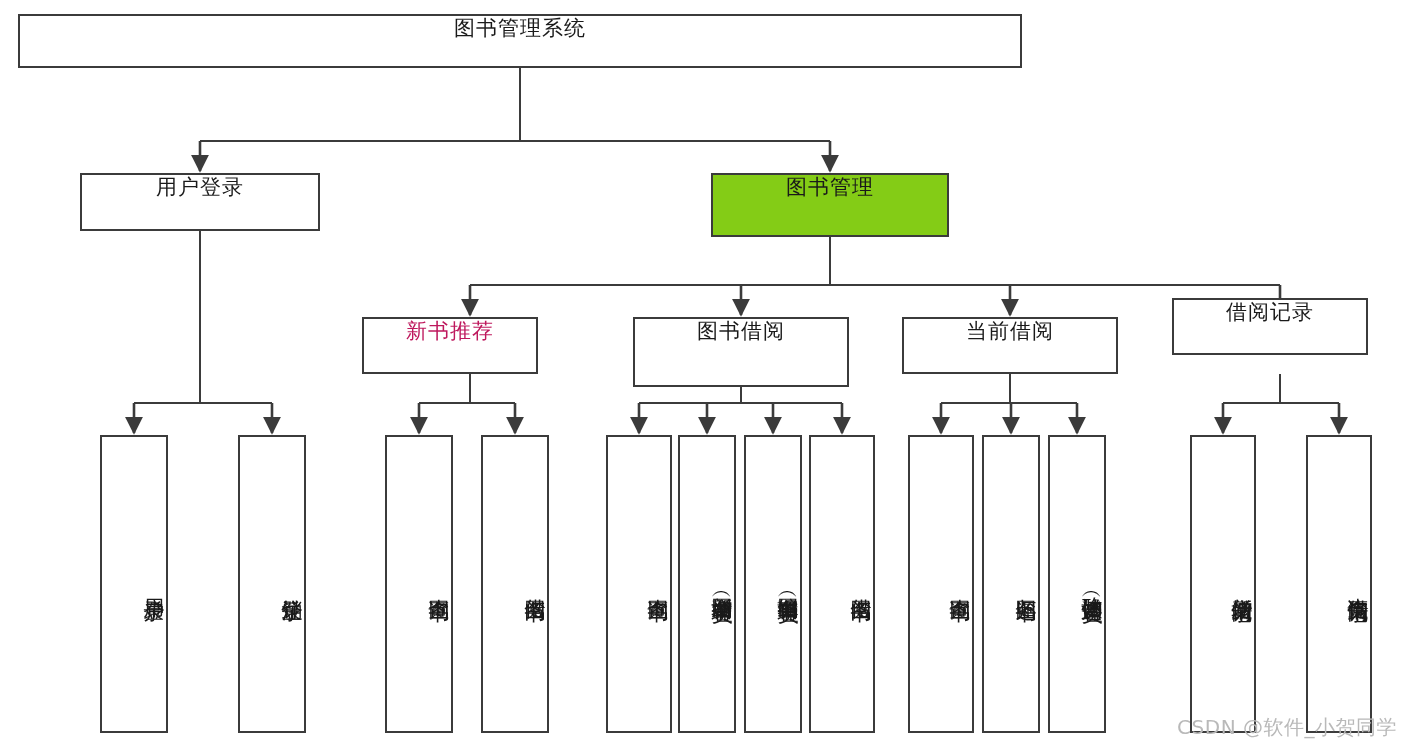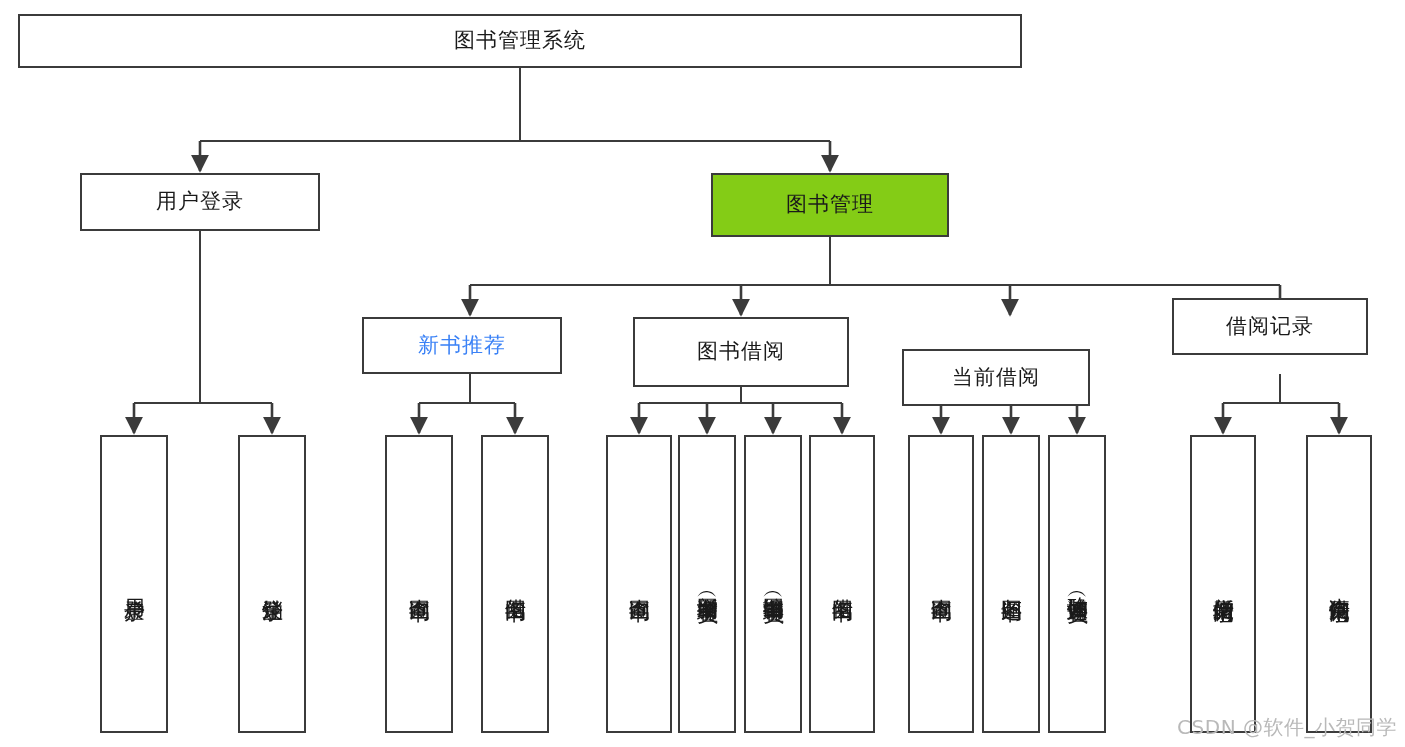--- a/index.html
+++ b/index.html
@@ -25,21 +25,20 @@
     width: 1405px;
     height: 747px;
     pointer-events: none;
   }
   .node {
     position: absolute;
     box-sizing: border-box;
     background: #ffffff;
     border: 2px solid #6d28d9;
     display: flex;
-    align-items: center;
     justify-content: center;
     color: #1a1a1a;
   }
   .node.horizontal {
     font-size: 21px;
     letter-spacing: 1px;
     line-height: 1.2;
     white-space: nowrap;
   }
   .node.vertical {
@@ -113,27 +112,27 @@
   <div id="nodes-layer">
       <div class="node horizontal node-root" style="left: 18px; top: 14px; width: 1004px; height: 54px; border-color: rgb(59, 59, 59); background: rgb(255, 255, 255); color: rgb(26, 26, 26);">
         <span>图书管理系统</span>
       </div>
       <div class="node horizontal node-level2" style="left: 80px; top: 173px; width: 240px; height: 58px; border-color: rgb(59, 59, 59); background: rgb(255, 255, 255); color: rgb(26, 26, 26);">
         <span>用户登录</span>
       </div>
       <div class="node horizontal node-level2" style="left: 711px; top: 173px; width: 238px; height: 64px; border-color: rgb(59, 59, 59); background: #84cc16; color: rgb(26, 26, 26);">
         <span>图书管理</span>
       </div>
-      <div class="node horizontal node-level3" style="left: 362px; top: 317px; width: 200px; height: 57px; border-color: rgb(59, 59, 59); background: rgb(255, 255, 255); color: #3b82f6;">
+      <div class="node horizontal node-level3" style="left: 362px; top: 317px; width: 176px; height: 57px; border-color: rgb(59, 59, 59); background: rgb(255, 255, 255); color: #be185d;">
         <span>新书推荐</span>
       </div>
       <div class="node horizontal node-level3" style="left: 633px; top: 317px; width: 216px; height: 70px; border-color: rgb(59, 59, 59); background: rgb(255, 255, 255); color: rgb(26, 26, 26);">
         <span>图书借阅</span>
       </div>
-      <div class="node horizontal node-level3" style="left: 902px; top: 317px; width: 188px; height: 57px; border-color: rgb(59, 59, 59); background: rgb(255, 255, 255); color: rgb(26, 26, 26); margin-top: 32px;">
+      <div class="node horizontal node-level3" style="left: 902px; top: 317px; width: 216px; height: 57px; border-color: rgb(59, 59, 59); background: rgb(255, 255, 255); color: rgb(26, 26, 26);">
         <span>当前借阅</span>
       </div>
       <div class="node horizontal node-level3" style="left: 1172px; top: 298px; width: 196px; height: 57px; border-color: rgb(59, 59, 59); background: rgb(255, 255, 255); color: rgb(26, 26, 26);">
         <span>借阅记录</span>
       </div>
       <div class="node vertical node-leaf" style="left: 100px; top: 435px; width: 68px; height: 298px; border-color: rgb(59, 59, 59); background: rgb(255, 255, 255); color: rgb(26, 26, 26);">
         <span>用户登录</span>
       </div>
       <div class="node vertical node-leaf" style="left: 238px; top: 435px; width: 68px; height: 298px; border-color: rgb(59, 59, 59); background: rgb(255, 255, 255); color: rgb(26, 26, 26);">
         <span>注销登录</span>

